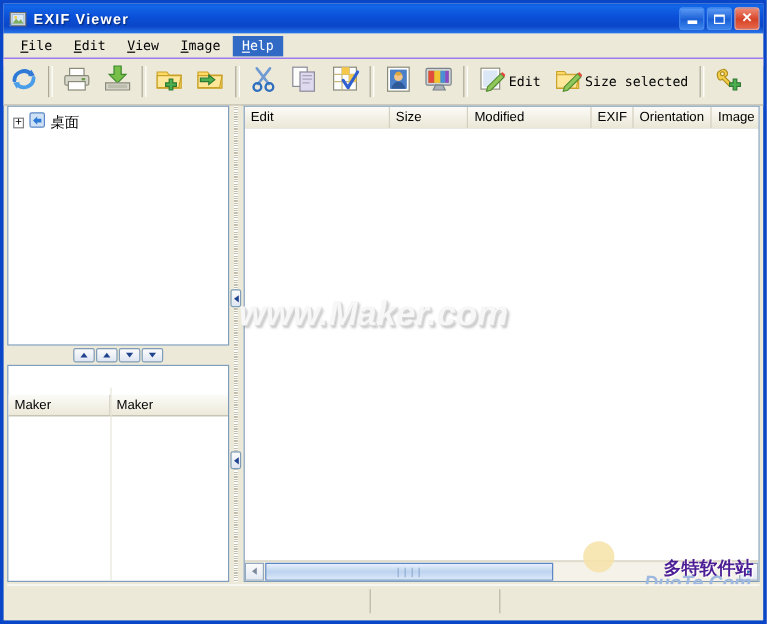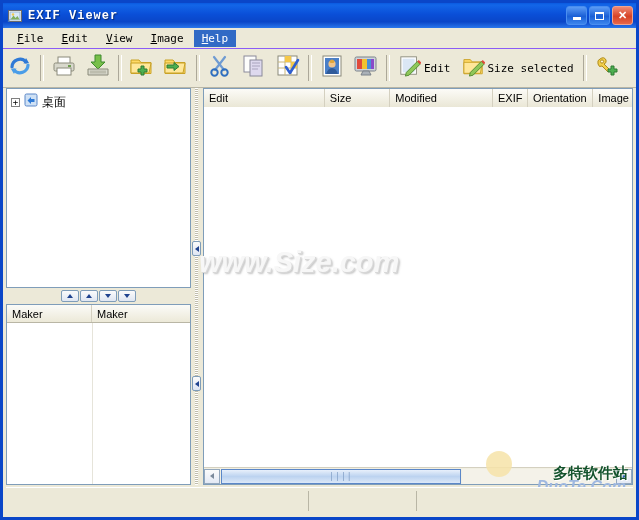--- a/index.html
+++ b/index.html
@@ -20,21 +20,21 @@
     position:absolute;left:0;top:0;right:0;height:25px;
     background:linear-gradient(to bottom,#0a5ae0 0%,#1366e8 8%,#0a4fd8 45%,#0a46c8 75%,#2a77ec 100%);
     display:flex;align-items:center;
   }
   .title-icon{
     width:16px;height:16px;margin-left:4px;margin-right:5px;
     position:relative;flex:none;
   }
   .title-text{
     color:#ffffff;font-size:12px;font-weight:bold;
-    font-family:Liberation Mono, monospace;
+    font-family:Liberation Sans, sans-serif;
     letter-spacing:1px;
     text-shadow:1px 1px 1px rgba(0,0,0,.45);
     white-space:nowrap;
   }
   .winbtns{margin-left:auto;display:flex;gap:2px;padding-right:3px;}
   .wbtn{
     width:21px;height:19px;border-radius:3px;
     border:1px solid #4a8ef0;
     display:flex;align-items:center;justify-content:center;
     box-sizing:border-box;
@@ -108,21 +108,21 @@
   .navbtn .ar{width:0;height:0;border-left:3px solid transparent;border-right:3px solid transparent;}
   .navbtn .up{border-bottom:4px solid #20438f;}
   .navbtn .dn{border-top:4px solid #20438f;}
 
   .maker-panel{
     position:absolute;left:0;right:0;top:216px;bottom:0;
     background:#fff;border:1px solid #7f9db9;box-sizing:border-box;overflow:hidden;
   }
   .hdr-row{display:flex;height:17px;
     background:linear-gradient(to bottom,#fbfbf8,#ece9d8);
-    border-bottom:1px solid #b9b6a5;}
+    border-bottom:1px solid #b9b6a5;margin-top:24px;}
   .hdr-cell{
     font-size:11px;color:#000;padding:1px 5px;box-sizing:border-box;
     border-right:1px solid #d4d0c0;white-space:nowrap;overflow:hidden;
     display:flex;align-items:center;
   }
   .vdiv{position:absolute;top:18px;bottom:0;width:1px;background:#e6e4da;}
 
   
   .splitter{position:absolute;left:189px;top:85px;width:9px;bottom:32px;background:#ece9d8;}
   .split-dots{position:absolute;left:3px;top:0;bottom:0;width:3px;
@@ -174,21 +174,21 @@
     color:#f7f7f7;
     text-shadow:1px 1px 0 #d8d8d8, 2px 2px 2px rgba(150,150,150,.55);
     white-space:nowrap;pointer-events:none;letter-spacing:0px;
   }
   .wm-logo{
     position:absolute;right:4px;bottom:22px;width:148px;height:62px;
     pointer-events:none;
   }
   .wm-cn{
     position:absolute;right:8px;bottom:34px;
-    font-size:15px;font-weight:bold;color:#14532d;
+    font-size:15px;font-weight:bold;color:#4c1d95;
     text-shadow:1px 1px 0 #fff;white-space:nowrap;margin-top:20px;
   }
   .wm-duote{
     position:absolute;right:10px;bottom:21px;
     font-size:16px;font-weight:bold;font-style:italic;color:#9fb8e0;
     white-space:nowrap;
   }
   .wm-sub{
     position:absolute;right:6px;bottom:8px;
     font-size:12px;color:#c9c6b6;white-space:nowrap;
@@ -471,21 +471,21 @@
       <div class="sb-thumb" style="width:240px;">
         <span class="sb-grip">||||</span>
       </div>
       <div class="sb-track"></div>
       <div class="sb-arrow">
         <div class="a arr"></div>
       </div>
     </div>
   </div>
 
-  <div class="wm-main">www.Size.com</div>
+  <div class="wm-main">www.Maker.com</div>
 
   <div class="wm-logo">
     <div class="wm-circle"></div>
   </div>
   <div class="wm-cn">多特软件站</div>
   <div class="wm-duote">DuoTe.Com</div>
   <div class="wm-sub">国内最安全的软件站</div>
 
   <div class="statusbar">
     <div class="status-div" style="left:302px;"></div>

